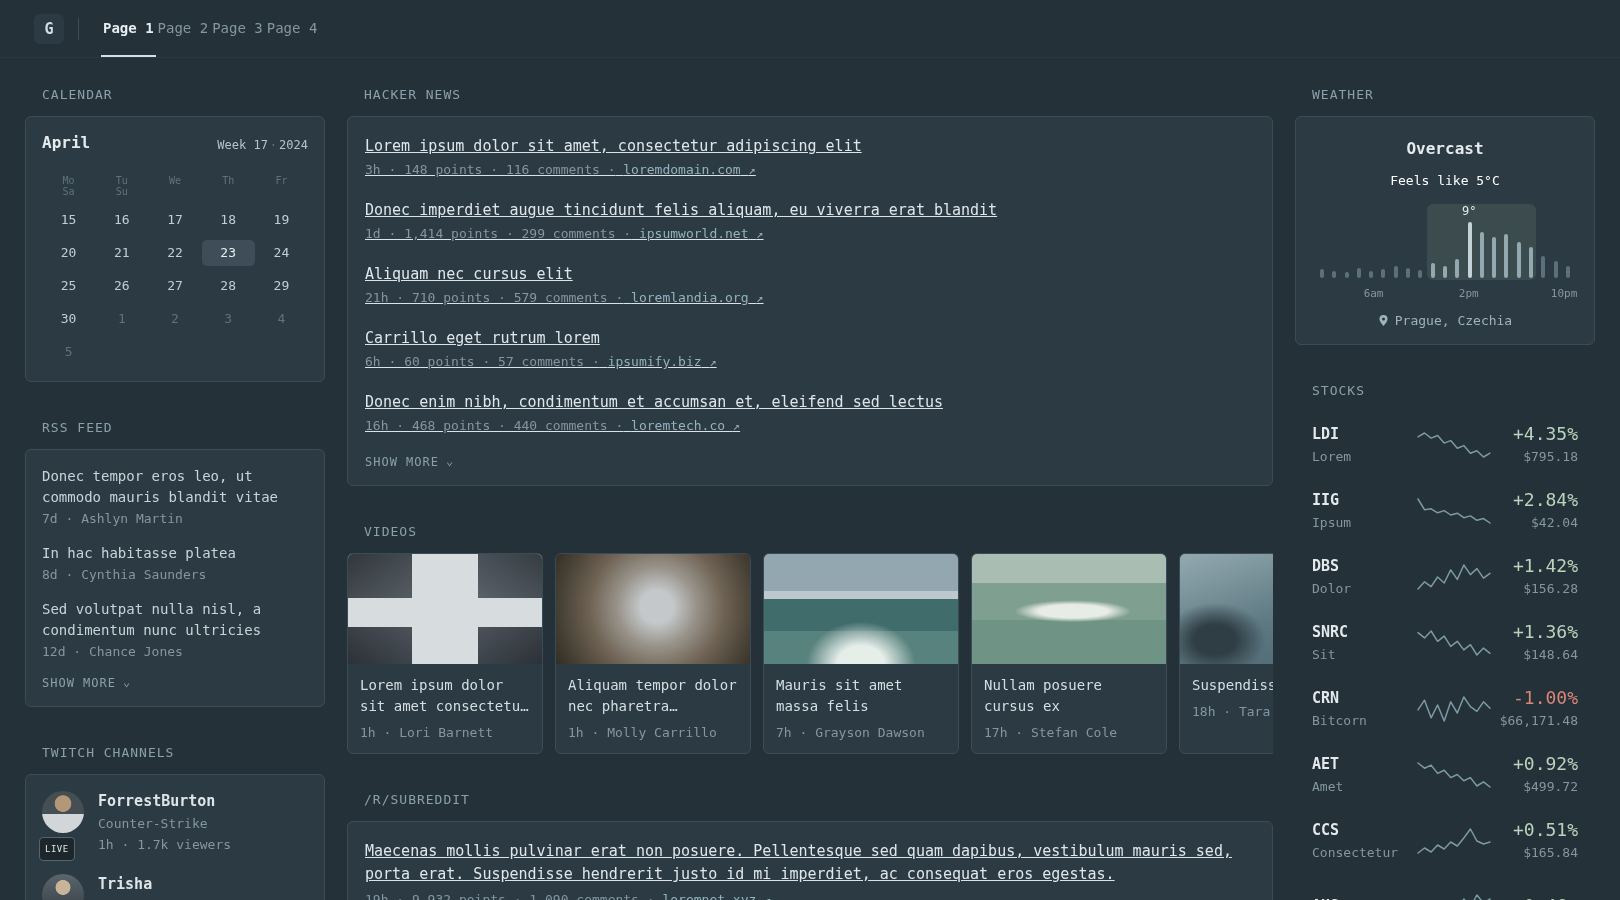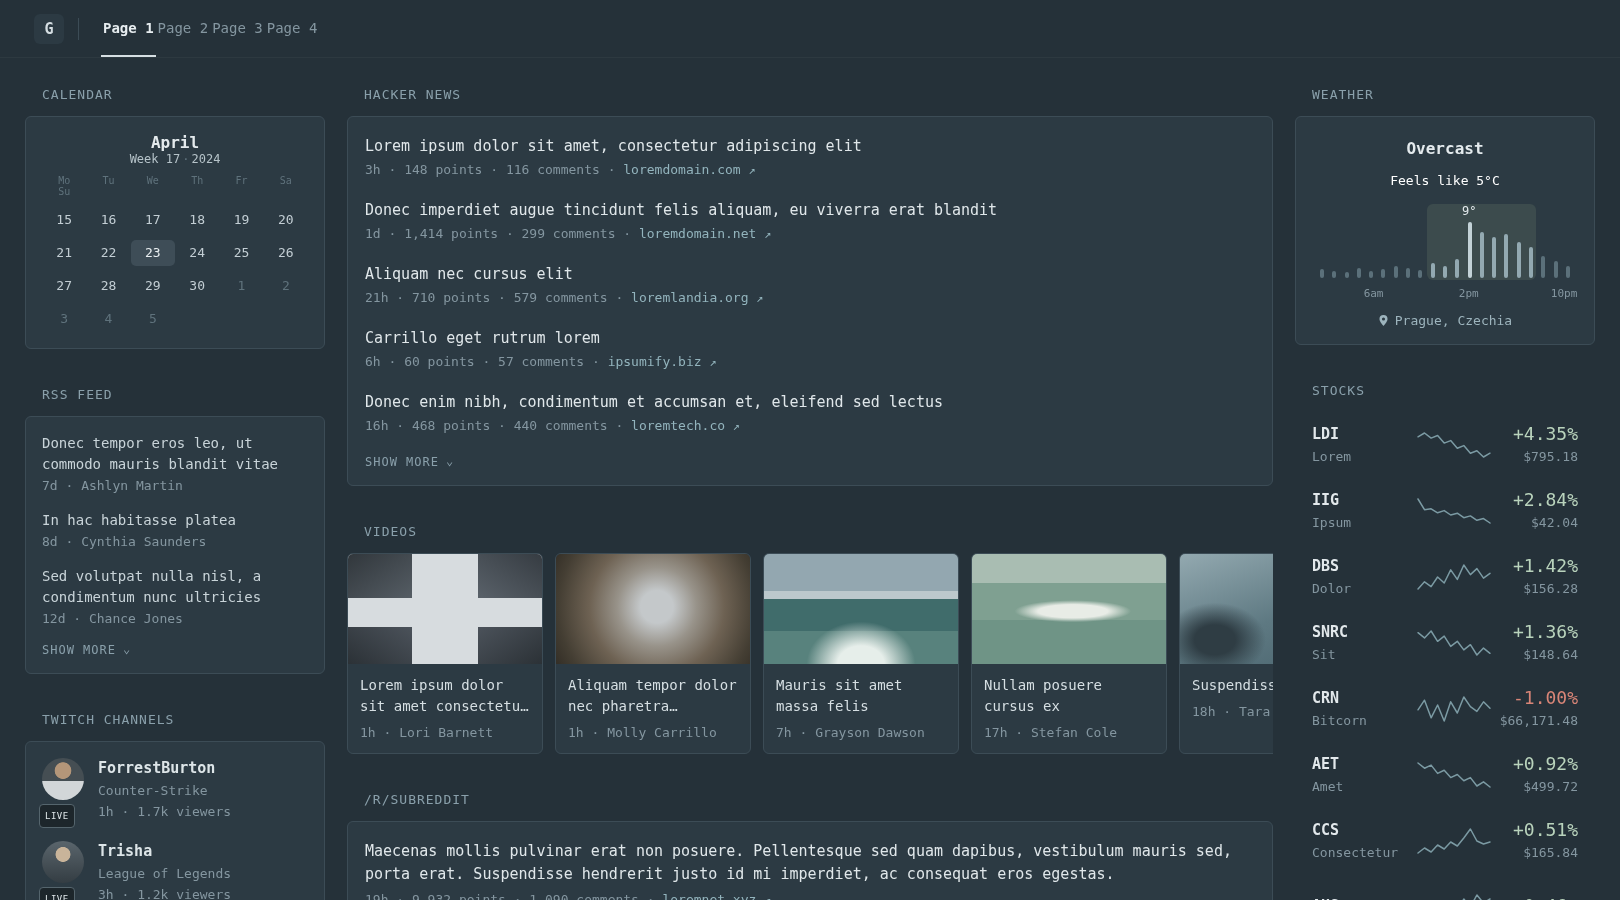--- a/index.html
+++ b/index.html
@@ -25,25 +25,25 @@
   .tab{display:flex;align-items:center;height:100%;color:var(--muted);font-size:14px;border-bottom:2px solid transparent;padding:0 2px;cursor:pointer;}
   .tab:first-child{color:#e7edf0;border-bottom-color:#d6dfe3;font-weight:700;}
 
   
   .content{display:grid;grid-template-columns:300px minmax(0,1fr) 300px;column-gap:22px;padding:29px 25px 0;}
   .sec{margin-bottom:38px;}
   .sec-title{margin:0 0 14px 17px;font-size:13px;font-weight:400;letter-spacing:1px;color:var(--title);}
   .card{background:var(--card);border:1px solid var(--border);border-radius:6px;padding:16px;}
 
   
-  .cal-head{display:flex;justify-content:space-between;align-items:center;margin-bottom:9px;flex-direction:column;}
+  .cal-head{display:flex;justify-content:space-between;align-items:flex-end;margin-bottom:23px;}
   .cal-month{font-size:16px;font-weight:700;color:#e4eaed;}
   .cal-week{font-size:12px;color:#b6c3c9;}
   .cal-dot{color:var(--muted2);margin:0 2px;}
-  .cal-grid{display:grid;grid-template-columns:repeat(6,1fr);}
+  .cal-grid{display:grid;grid-template-columns:repeat(5,1fr);}
   .cal-dows{margin-bottom:10px;}
   .cal-dow{font-size:10px;color:var(--muted2);text-align:center;}
   .cal-days{row-gap:7px;}
   .cal-day{font-size:13px;color:#c3ced4;text-align:center;height:26px;line-height:26px;border-radius:5px;}
   .cal-day.muted{color:var(--muted2);}
   .cal-day.selected{background:#3e4d57;color:#e9eff1;}
 
   
   .feed-item{margin-bottom:17px;}
   .feed-title{display:block;font-size:14px;line-height:21px;color:var(--soft);}
@@ -58,21 +58,21 @@
   .avatar{display:block;width:42px;height:42px;border-radius:50%;background:#55636b;}
   .channel-list .channel:nth-child(1) .avatar{background:radial-gradient(circle at 50% 30%,#b49679 0 22%,rgba(0,0,0,0) 24%),linear-gradient(#454e53 0 55%,#d2d6d8 55%);}
   .channel-list .channel:nth-child(2) .avatar{background:radial-gradient(circle at 50% 32%,#c9b49a 0 20%,rgba(0,0,0,0) 22%),linear-gradient(#5a656c,#343d43);}
   .channel-list .channel:nth-child(3) .avatar{background:radial-gradient(circle at 50% 38%,#e0d6c2 0 26%,rgba(0,0,0,0) 28%),linear-gradient(#b9ad97,#8a8172);}
   .live-badge{position:absolute;left:-3px;bottom:-7px;font-size:9px;letter-spacing:.5px;padding:6px 5px;border-radius:4px;background:#1d262b;border:1px solid #55656d;color:#dfe6e9;}
   .channel-name{font-size:15px;font-weight:700;color:#dde5e8;line-height:21px;}
   .channel-cat,.channel-meta{font-size:13px;color:var(--muted);line-height:19px;margin-top:2px;}
 
   
   .hn-card{padding:18px 17px 16px;}
-  .hn-item{margin-bottom:20px;}
+  .hn-item{margin-bottom:20px;text-decoration:underline;}
   .hn-title{display:block;font-size:15px;line-height:22px;color:#e0e7ea;margin-bottom:4px;}
   .hn-meta{font-size:13px;line-height:18px;color:var(--muted);}
   .hn-link{color:var(--link);text-align:center;}
   .arrow{color:var(--link);font-size:12px;}
   .sr-title{display:block;font-size:15px;line-height:23px;color:#e0e7ea;margin-bottom:5px;}
 
   
   .video-row{display:flex;gap:12px;overflow:hidden;}
   .video-card{flex:0 0 196px;background:var(--card);border:1px solid var(--border);border-radius:6px;overflow:hidden;cursor:pointer;}
   .thumb{width:100%;height:110px;background:#4a5a62;background-repeat:no-repeat;}
@@ -265,21 +265,21 @@
               <div class="hn-meta">
                 <span>3h · 148 points · 116 comments ·</span>
                 <span class="hn-link">loremdomain.com</span>
                 <span class="arrow">↗</span>
               </div>
             </article>
               <article class="hn-item">
               <a class="hn-title">Donec imperdiet augue tincidunt felis aliquam, eu viverra erat blandit</a>
               <div class="hn-meta">
                 <span>1d · 1,414 points · 299 comments ·</span>
-                <span class="hn-link">loremdomain.net</span>
+                <span class="hn-link">ipsumworld.net</span>
                 <span class="arrow">↗</span>
               </div>
             </article>
               <article class="hn-item">
               <a class="hn-title">Aliquam nec cursus elit</a>
               <div class="hn-meta">
                 <span>21h · 710 points · 579 comments ·</span>
                 <span class="hn-link">loremlandia.org</span>
                 <span class="arrow">↗</span>
               </div>

